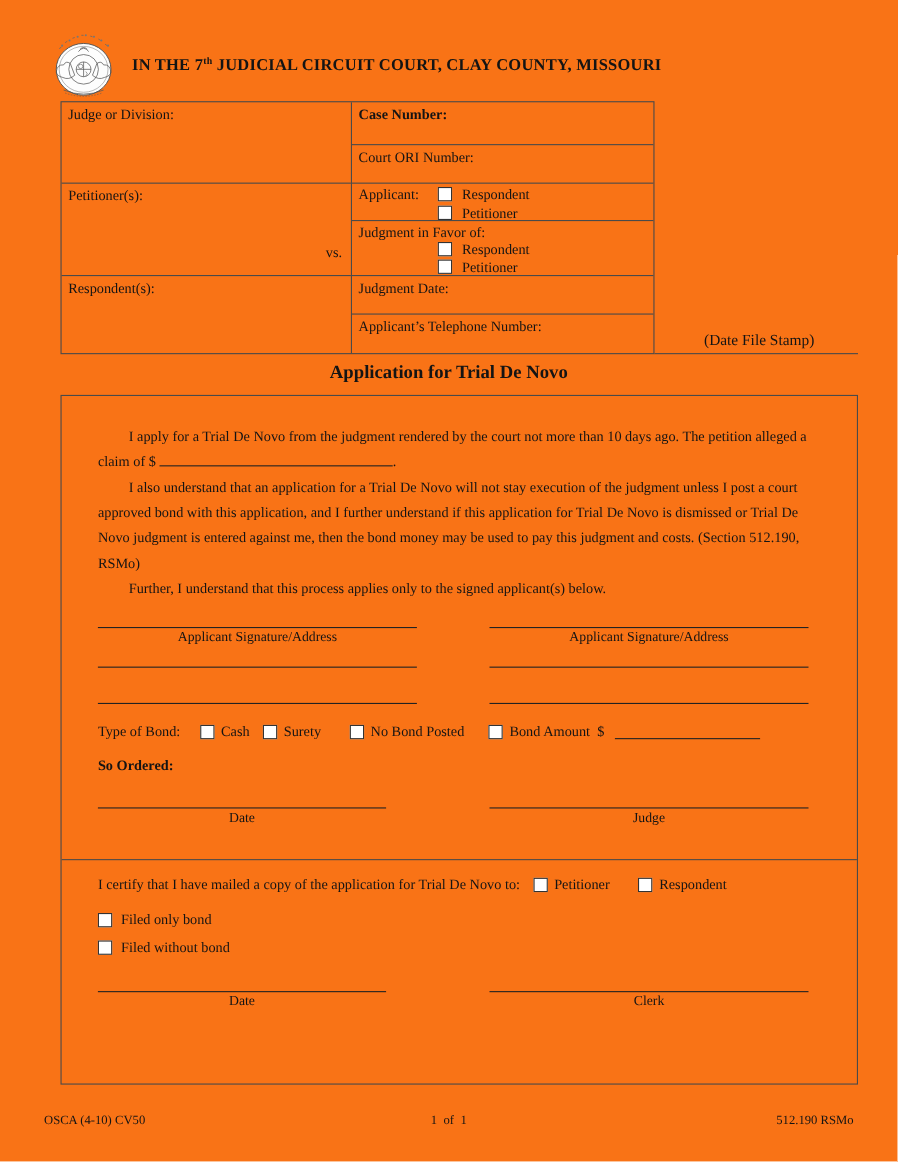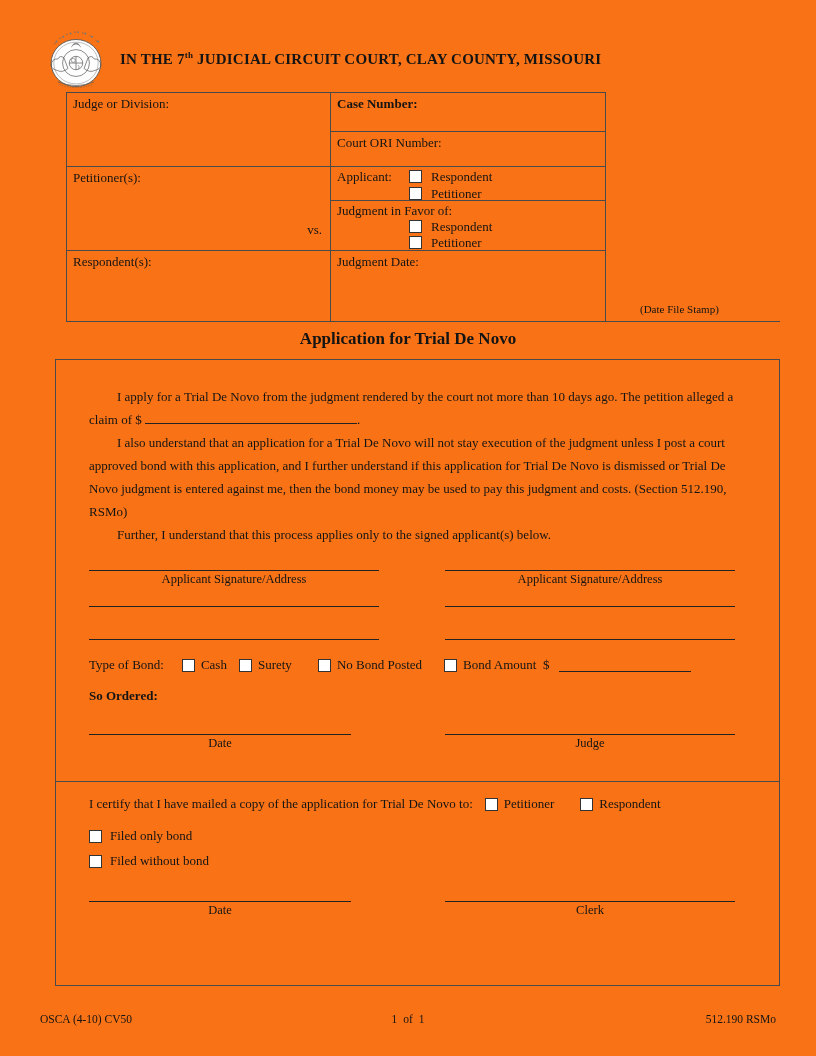--- a/index.html
+++ b/index.html
@@ -6,35 +6,35 @@
   .page {
     position:relative; width:816px; height:1056px; background:#f97316;
     font-family:"Liberation Serif","DejaVu Serif",serif; color:#141414;
     overflow:hidden;
   }
   
   .seal { position:absolute; left:39px; top:26px; width:74px; height:66px; }
   .header-title { position:absolute; left:120px; top:50px; font-size:15px; font-weight:bold; letter-spacing:0.2px; white-space:nowrap; }
   .header-title sup { font-size:9px; }
   
-  .case-table { position:absolute; left:66px; top:92px; width:540px; height:230px; border:1px solid #4a4a4a; box-sizing:border-box; display:flex; font-size:13px; }
+  .case-table { position:absolute; left:55px; top:92px; width:540px; height:230px; border:1px solid #4a4a4a; box-sizing:border-box; display:flex; font-size:13px; }
   .ct-left  { width:263px; display:flex; flex-direction:column; }
   .ct-right { flex:1; border-left:1px solid #4a4a4a; display:flex; flex-direction:column; }
   .ct-cell  { box-sizing:border-box; padding:3px 6px; position:relative; }
   .ct-left  .ct-cell + .ct-cell,
   .ct-right .ct-cell + .ct-cell { border-top:1px solid #4a4a4a; }
   .bold { font-weight:bold; }
   .vs { position:absolute; right:8px; bottom:12px; }
   .cb { display:inline-block; width:11px; height:11px; border:1px solid #333; background:#fff; flex:none; }
   .opt-row { display:flex; align-items:center; gap:9px; height:15px; }
   .appl-row { display:flex; padding-top:2px; }
   .appl-label { width:72px; flex:none; }
   .indent72 { margin-left:72px; }
   
-  .stamp-label { position:absolute; left:640px; top:303px; font-size:11px; }
+  .stamp-label { position:absolute; left:640px; top:303px; font-size:14px; }
   .stamp-line  { position:absolute; left:595px; top:321px; width:185px; height:1px; background:#4a4a4a; }
   
   .form-title { position:absolute; left:0; top:329px; width:816px; text-align:center; font-size:17px; font-weight:bold; }
   
   .main-box { position:absolute; left:55px; top:359px; width:725px; height:627px; border:1px solid #4a4a4a; box-sizing:border-box; font-size:13px; }
   .section-app  { height:422px; box-sizing:border-box; border-bottom:1px solid #4a4a4a; overflow:hidden; }
   .section-cert { height:203px; overflow:hidden; }
   .paras { margin:25px 22px 0 33px; line-height:23px; }
   .paras p { margin:0; text-indent:28px; }
   .blank { display:inline-block; border-bottom:1px solid #222; height:12px; vertical-align:baseline; }
@@ -138,20 +138,23 @@
             <span>Respondent</span>
           </div>
         <div class="opt-row indent72" style="margin-top:1px;">
             <span class="cb"></span>
             <span>Petitioner</span>
           </div>
       </div>
       <div class="ct-cell" style="height:35px;">
         <span>Judgment Date:</span>
       </div>
+      <div class="ct-cell" style="flex:1;">
+        <span>Applicant’s Telephone Number:</span>
+      </div>
     </div>
   </div>
 
   <div class="stamp-label">(Date File Stamp)</div>
   <div class="stamp-line"></div>
 
   <div class="form-title">Application for Trial De Novo</div>
 
   <div class="main-box">
 

